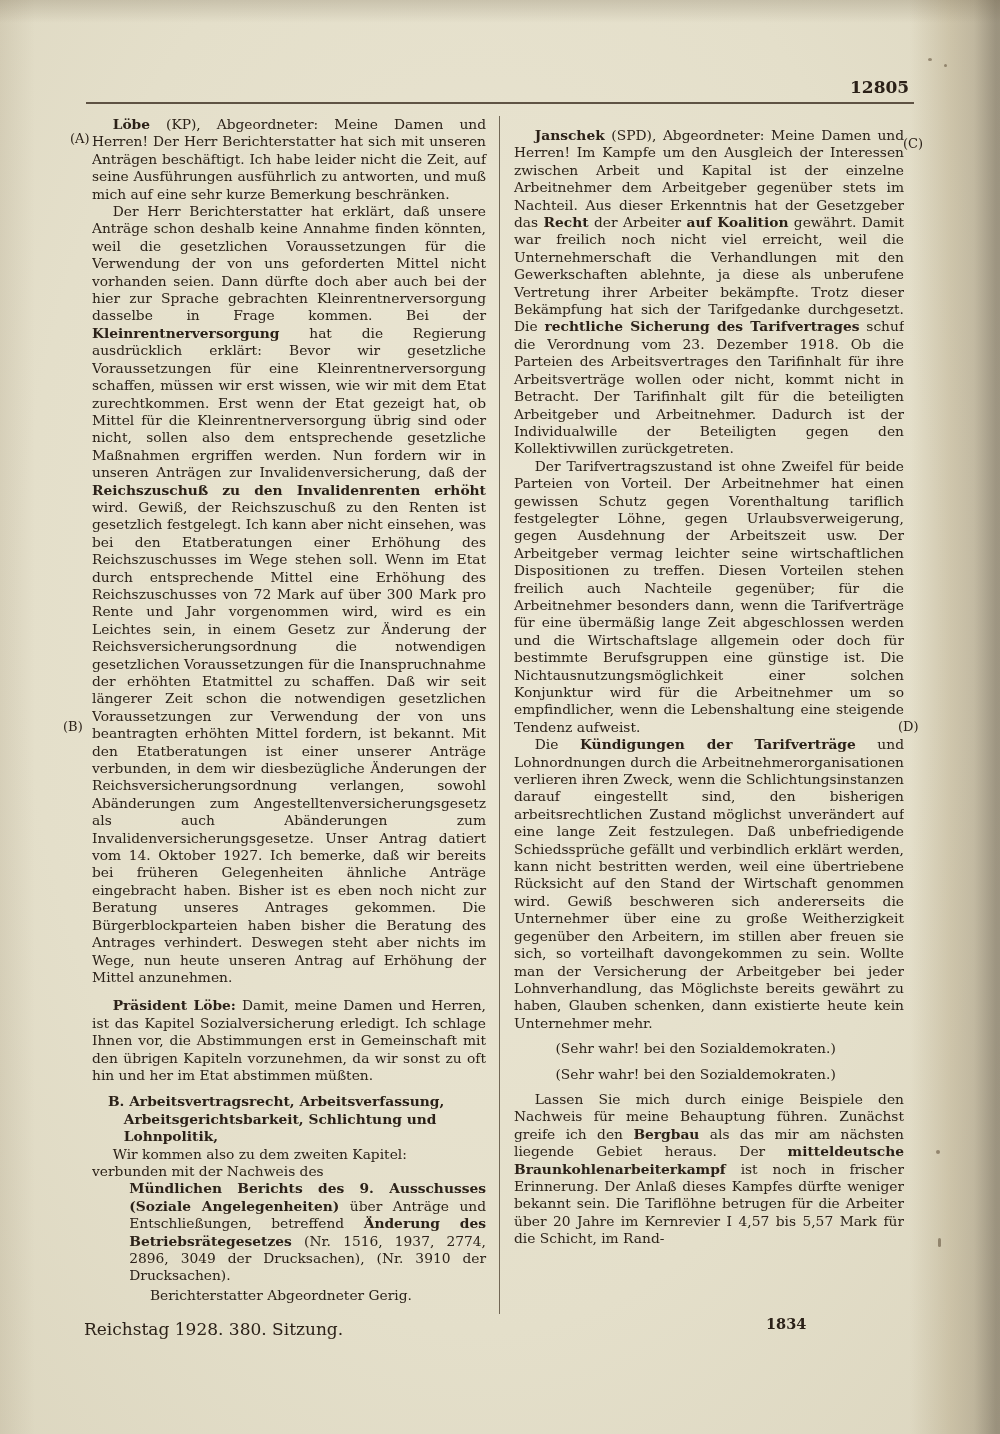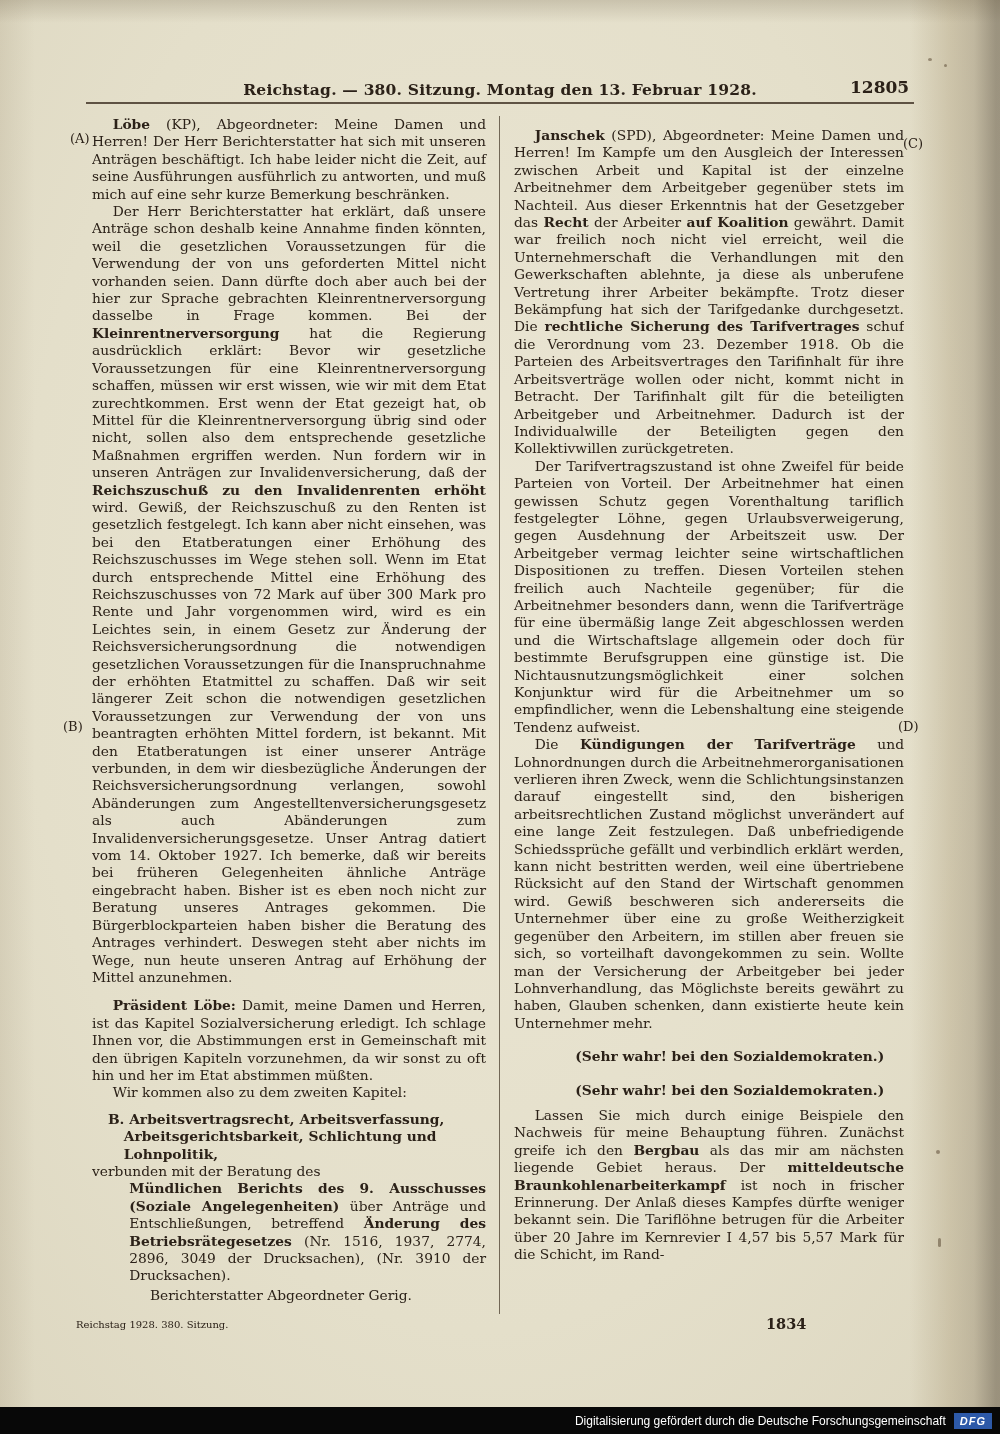--- a/index.html
+++ b/index.html
@@ -47,65 +47,64 @@
 
   .para { text-align:justify; }
   .b { font-weight:bold; }
   .indent { text-indent:1.5em; }
   .flush  { text-indent:0; }
   .sp  { margin-top:11px; }
   .sp2 { margin-top:7px; }
   .agenda { font-weight:bold; padding-left:2.3em; text-indent:-1.15em; margin-top:9px; text-align:left; }
   .report { margin-left:2.7em; }
   .byline { margin-left:4.2em; margin-top:2px; text-align:left; }
-  .interjection { margin:16px 0 8px 3em; text-align:center;font-weight:bold; }
+  .interjection { margin:8px 0 8px 3em; text-align:left; }
 
   .margin-marker { position:absolute; font-size:13px; color:#2b2118; }
   .marker-a { top:131px; left:70px; }
   .marker-b { top:719px; left:63px; }
   .marker-c { top:136px; left:903px; }
   .marker-d { top:719px; left:898px; }
 
-  .footer-left  { position:absolute; top:1319px; left:76px;  font-size:10px; }
+  .footer-left  { position:absolute; top:1319px; left:84px;  font-size:17px; }
   .footer-right { position:absolute; top:1315px; left:766px; font-size:14.5px; font-weight:700; }
 
   .digitization-bar {
     position:absolute; left:0; right:0; bottom:0; height:27px;
     background:#080808; color:#ffffff;
     display:flex; align-items:center; justify-content:flex-end;
     font-family:"Liberation Sans","DejaVu Sans",sans-serif;
     font-size:12px; padding-right:8px; gap:8px;
   }
   .dfg-logo {
     background:#2d59a8; color:#fff; font-weight:700; font-size:11px;
     padding:2px 6px; letter-spacing:1px; font-style:italic;
   }
 </style>
 </head>
 <body>
 
 <div class="page">
 
-  <div class="scan-header-title">Reichstag. — 380. Sitzung. Montag den 13. Februar 1928.</div>
   <div class="scan-page-number">12805</div>
   <div class="header-rule"></div>
 
   <div class="margin-marker marker-a">(A)</div>
   <div class="margin-marker marker-b">(B)</div>
   <div class="margin-marker marker-c">(C)</div>
   <div class="margin-marker marker-d">(D)</div>
 
   <div class="columns">
     <div class="col col-left">
         <p class="para indent"><span class="b">Löbe</span><span> (KP), Abgeordneter: Meine Damen und Herren! Der Herr Berichterstatter hat sich mit unseren Anträgen beschäftigt. Ich habe leider nicht die Zeit, auf seine Ausführungen ausführlich zu antworten, und muß mich auf eine sehr kurze Bemerkung beschränken.</span></p>
         <p class="para indent"><span>Der Herr Berichterstatter hat erklärt, daß unsere Anträge schon deshalb keine Annahme finden könnten, weil die gesetzlichen Voraussetzungen für die Verwendung der von uns geforderten Mittel nicht vorhanden seien. Dann dürfte doch aber auch bei der hier zur Sprache gebrachten Kleinrentnerversorgung dasselbe in Frage kommen. Bei der </span><span class="b">Kleinrentnerversorgung</span><span> hat die Regierung ausdrücklich erklärt: Bevor wir gesetzliche Voraussetzungen für eine Kleinrentnerversorgung schaffen, müssen wir erst wissen, wie wir mit dem Etat zurechtkommen. Erst wenn der Etat gezeigt hat, ob Mittel für die Kleinrentnerversorgung übrig sind oder nicht, sollen also dem entsprechende gesetzliche Maßnahmen ergriffen werden. Nun fordern wir in unseren Anträgen zur Invalidenversicherung, daß der </span><span class="b">Reichszuschuß zu den Invalidenrenten erhöht</span><span> wird. Gewiß, der Reichszuschuß zu den Renten ist gesetzlich festgelegt. Ich kann aber nicht einsehen, was bei den Etatberatungen einer Erhöhung des Reichszuschusses im Wege stehen soll. Wenn im Etat durch entsprechende Mittel eine Erhöhung des Reichszuschusses von 72 Mark auf über 300 Mark pro Rente und Jahr vorgenommen wird, wird es ein Leichtes sein, in einem Gesetz zur Änderung der Reichsversicherungsordnung die notwendigen gesetzlichen Voraussetzungen für die Inanspruchnahme der erhöhten Etatmittel zu schaffen. Daß wir seit längerer Zeit schon die notwendigen gesetzlichen Voraussetzungen zur Verwendung der von uns beantragten erhöhten Mittel fordern, ist bekannt. Mit den Etatberatungen ist einer unserer Anträge verbunden, in dem wir diesbezügliche Änderungen der Reichsversicherungsordnung verlangen, sowohl Abänderungen zum Angestelltenversicherungsgesetz als auch Abänderungen zum Invalidenversicherungsgesetze. Unser Antrag datiert vom 14. Oktober 1927. Ich bemerke, daß wir bereits bei früheren Gelegenheiten ähnliche Anträge eingebracht haben. Bisher ist es eben noch nicht zur Beratung unseres Antrages gekommen. Die Bürgerblockparteien haben bisher die Beratung des Antrages verhindert. Deswegen steht aber nichts im Wege, nun heute unseren Antrag auf Erhöhung der Mittel anzunehmen.</span></p>
         <p class="para indent sp"><span class="b">Präsident Löbe:</span><span> Damit, meine Damen und Herren, ist das Kapitel Sozialversicherung erledigt. Ich schlage Ihnen vor, die Abstimmungen erst in Gemeinschaft mit den übrigen Kapiteln vorzunehmen, da wir sonst zu oft hin und her im Etat abstimmen müßten.</span></p>
+        <p class="para agenda"><span class="b">B. </span><span class="b">Arbeitsvertragsrecht, Arbeitsverfassung, Arbeitsgerichtsbarkeit, Schlichtung und Lohnpolitik,</span></p>
         <p class="para indent"><span>Wir kommen also zu dem zweiten Kapitel:</span></p>
-        <p class="para agenda"><span class="b">B. </span><span class="b">Arbeitsvertragsrecht, Arbeitsverfassung, Arbeitsgerichtsbarkeit, Schlichtung und Lohnpolitik,</span></p>
-        <p class="para flush"><span>verbunden mit der Beratung des</span></p>
+        <p class="para flush"><span>verbunden mit der Nachweis des</span></p>
         <p class="para report"><span class="b">Mündlichen Berichts des 9. Ausschusses (Soziale Angelegenheiten)</span><span> über Anträge und Entschließungen, betreffend </span><span class="b">Änderung des Betriebsrätegesetzes</span><span> (Nr. 1516, 1937, 2774, 2896, 3049 der Drucksachen), (Nr. 3910 der Drucksachen).</span></p>
         <p class="para byline"><span>Berichterstatter Abgeordneter Gerig.</span></p>
       </div>
     <div class="col col-right">
         <p class="para indent sp"><span class="b">Janschek</span><span> (SPD), Abgeordneter: Meine Damen und Herren! Im Kampfe um den Ausgleich der Interessen zwischen Arbeit und Kapital ist der einzelne Arbeitnehmer dem Arbeitgeber gegenüber stets im Nachteil. Aus dieser Erkenntnis hat der Gesetzgeber das </span><span class="b">Recht</span><span> der Arbeiter </span><span class="b">auf Koalition</span><span> gewährt. Damit war freilich noch nicht viel erreicht, weil die Unternehmerschaft die Verhandlungen mit den Gewerkschaften ablehnte, ja diese als unberufene Vertretung ihrer Arbeiter bekämpfte. Trotz dieser Bekämpfung hat sich der Tarifgedanke durchgesetzt. Die </span><span class="b">rechtliche Sicherung des Tarifvertrages</span><span> schuf die Verordnung vom 23. Dezember 1918. Ob die Parteien des Arbeitsvertrages den Tarifinhalt für ihre Arbeitsverträge wollen oder nicht, kommt nicht in Betracht. Der Tarifinhalt gilt für die beteiligten Arbeitgeber und Arbeitnehmer. Dadurch ist der Individualwille der Beteiligten gegen den Kollektivwillen zurückgetreten.</span></p>
         <p class="para indent"><span>Der Tarifvertragszustand ist ohne Zweifel für beide Parteien von Vorteil. Der Arbeitnehmer hat einen gewissen Schutz gegen Vorenthaltung tariflich festgelegter Löhne, gegen Urlaubsverweigerung, gegen Ausdehnung der Arbeitszeit usw. Der Arbeitgeber vermag leichter seine wirtschaftlichen Dispositionen zu treffen. Diesen Vorteilen stehen freilich auch Nachteile gegenüber; für die Arbeitnehmer besonders dann, wenn die Tarifverträge für eine übermäßig lange Zeit abgeschlossen werden und die Wirtschaftslage allgemein oder doch für bestimmte Berufsgruppen eine günstige ist. Die Nichtausnutzungsmöglichkeit einer solchen Konjunktur wird für die Arbeitnehmer um so empfindlicher, wenn die Lebenshaltung eine steigende Tendenz aufweist.</span></p>
         <p class="para indent"><span>Die </span><span class="b">Kündigungen der Tarifverträge</span><span> und Lohnordnungen durch die Arbeitnehmerorganisationen verlieren ihren Zweck, wenn die Schlichtungsinstanzen darauf eingestellt sind, den bisherigen arbeitsrechtlichen Zustand möglichst unverändert auf eine lange Zeit festzulegen. Daß unbefriedigende Schiedssprüche gefällt und verbindlich erklärt werden, kann nicht bestritten werden, weil eine übertriebene Rücksicht auf den Stand der Wirtschaft genommen wird. Gewiß beschweren sich andererseits die Unternehmer über eine zu große Weitherzigkeit gegenüber den Arbeitern, im stillen aber freuen sie sich, so vorteilhaft davongekommen zu sein. Wollte man der Versicherung der Arbeitgeber bei jeder Lohnverhandlung, das Möglichste bereits gewährt zu haben, Glauben schenken, dann existierte heute kein Unternehmer mehr.</span></p>
         <p class="para interjection"><span>(Sehr wahr! bei den Sozialdemokraten.)</span></p>
         <p class="para interjection"><span>(Sehr wahr! bei den Sozialdemokraten.)</span></p>
         <p class="para indent sp2"><span>Lassen Sie mich durch einige Beispiele den Nachweis für meine Behauptung führen. Zunächst greife ich den </span><span class="b">Bergbau</span><span> als das mir am nächsten liegende Gebiet heraus. Der </span><span class="b">mitteldeutsche Braunkohlenarbeiterkampf</span><span> ist noch in frischer Erinnerung. Der Anlaß dieses Kampfes dürfte weniger bekannt sein. Die Tariflöhne betrugen für die Arbeiter über 20 Jahre im Kernrevier I 4,57 bis 5,57 Mark für die Schicht, im Rand-</span></p>
@@ -114,18 +113,14 @@
   <div class="column-divider"></div>
 
   <div class="footer-left">Reichstag 1928.   380. Sitzung.</div>
   <div class="footer-right">1834</div>
 
   <div class="speck" style="top:58px; left:928px; width:4px; height:3px;"></div>
   <div class="speck" style="top:64px; left:944px; width:3px; height:3px;"></div>
   <div class="speck" style="top:1238px; left:938px; width:3px; height:9px; border-radius:2px;"></div>
   <div class="speck" style="top:1150px; left:936px; width:4px; height:4px;"></div>
 
-  <div class="digitization-bar">
-    <span>Digitalisierung gefördert durch die Deutsche Forschungsgemeinschaft</span>
-    <span class="dfg-logo">DFG</span>
-  </div>
 
 </div>
 
 </body></html>

